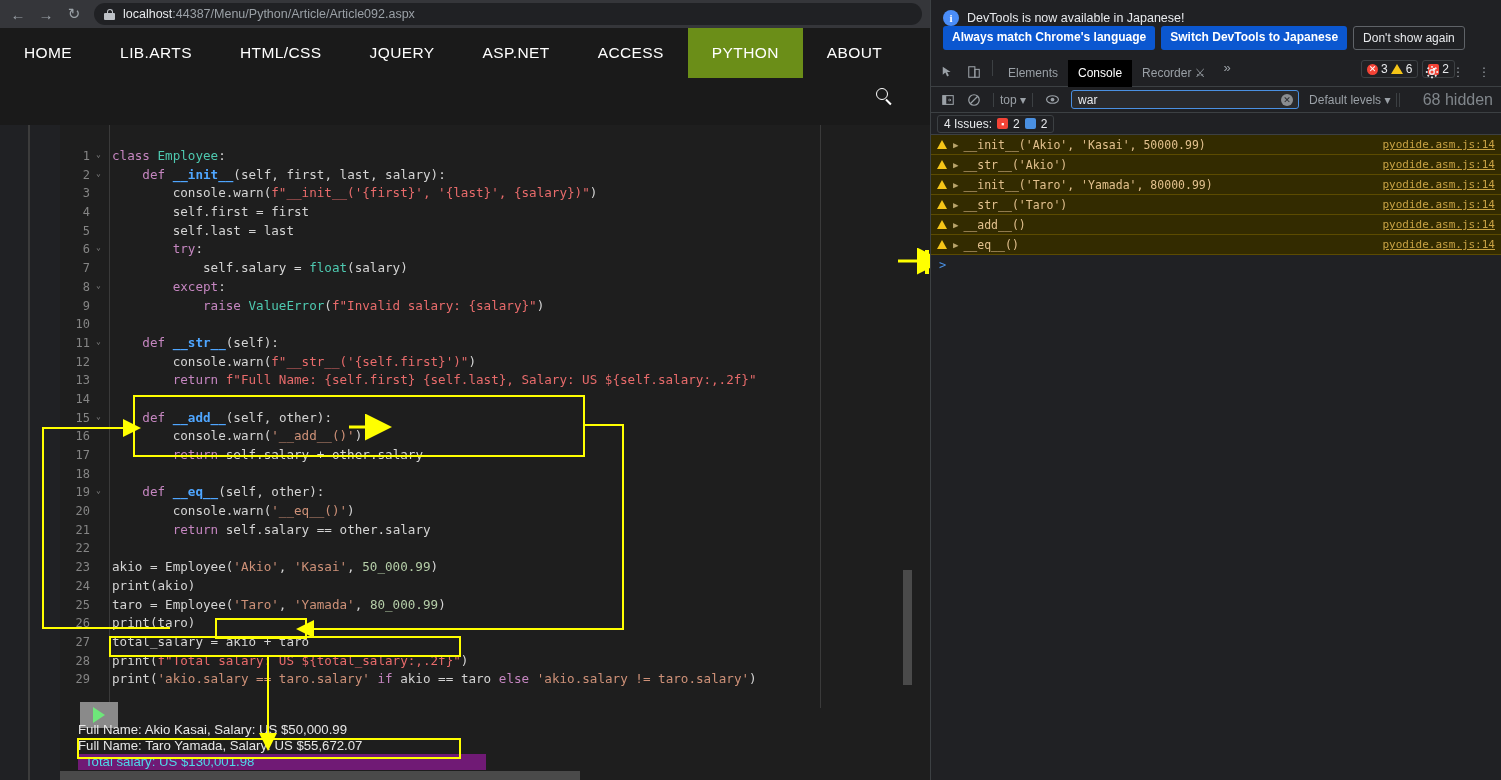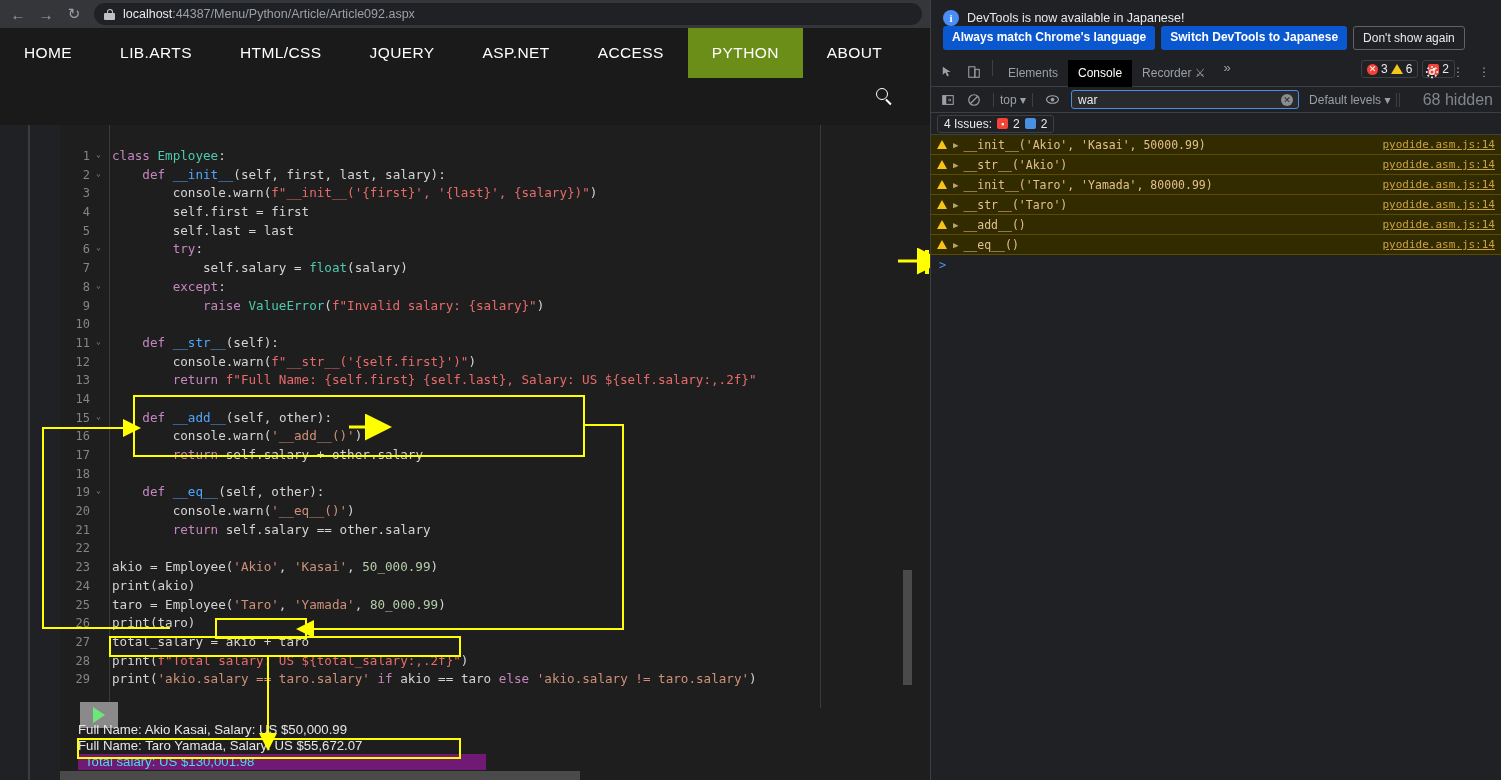--- a/index.html
+++ b/index.html
@@ -93,21 +93,21 @@
     color: #858585; font-size: 12px;
   }
   .fold {
     position: absolute; left: 36px; top: 4px; color: #8a8a8a; font-size: 8px; line-height: 8px;
   }
   .ct { position: absolute; left: 52px; color: #d4d4d4; }
 
   
   .kw   { color: #c586c0; }      
   .cls  { color: #4ec9b0; }      
-  .fn   { color: #4fa6ff; }      
+  .fn   { color: #4fa6ff; font-weight: bold; }      
   .str  { color: #ce9178; }      
   .str2 { color: #e86b6b; }      
   .num  { color: #b5cea8; }      
   .var  { color: #d4d4d4; text-align: right; }
 
   
   .run-btn {
     position: absolute; left: 20px; bottom: 52px;
     width: 38px; height: 26px; background: #8a8a8a;
     display: flex; align-items: center; justify-content: center;

